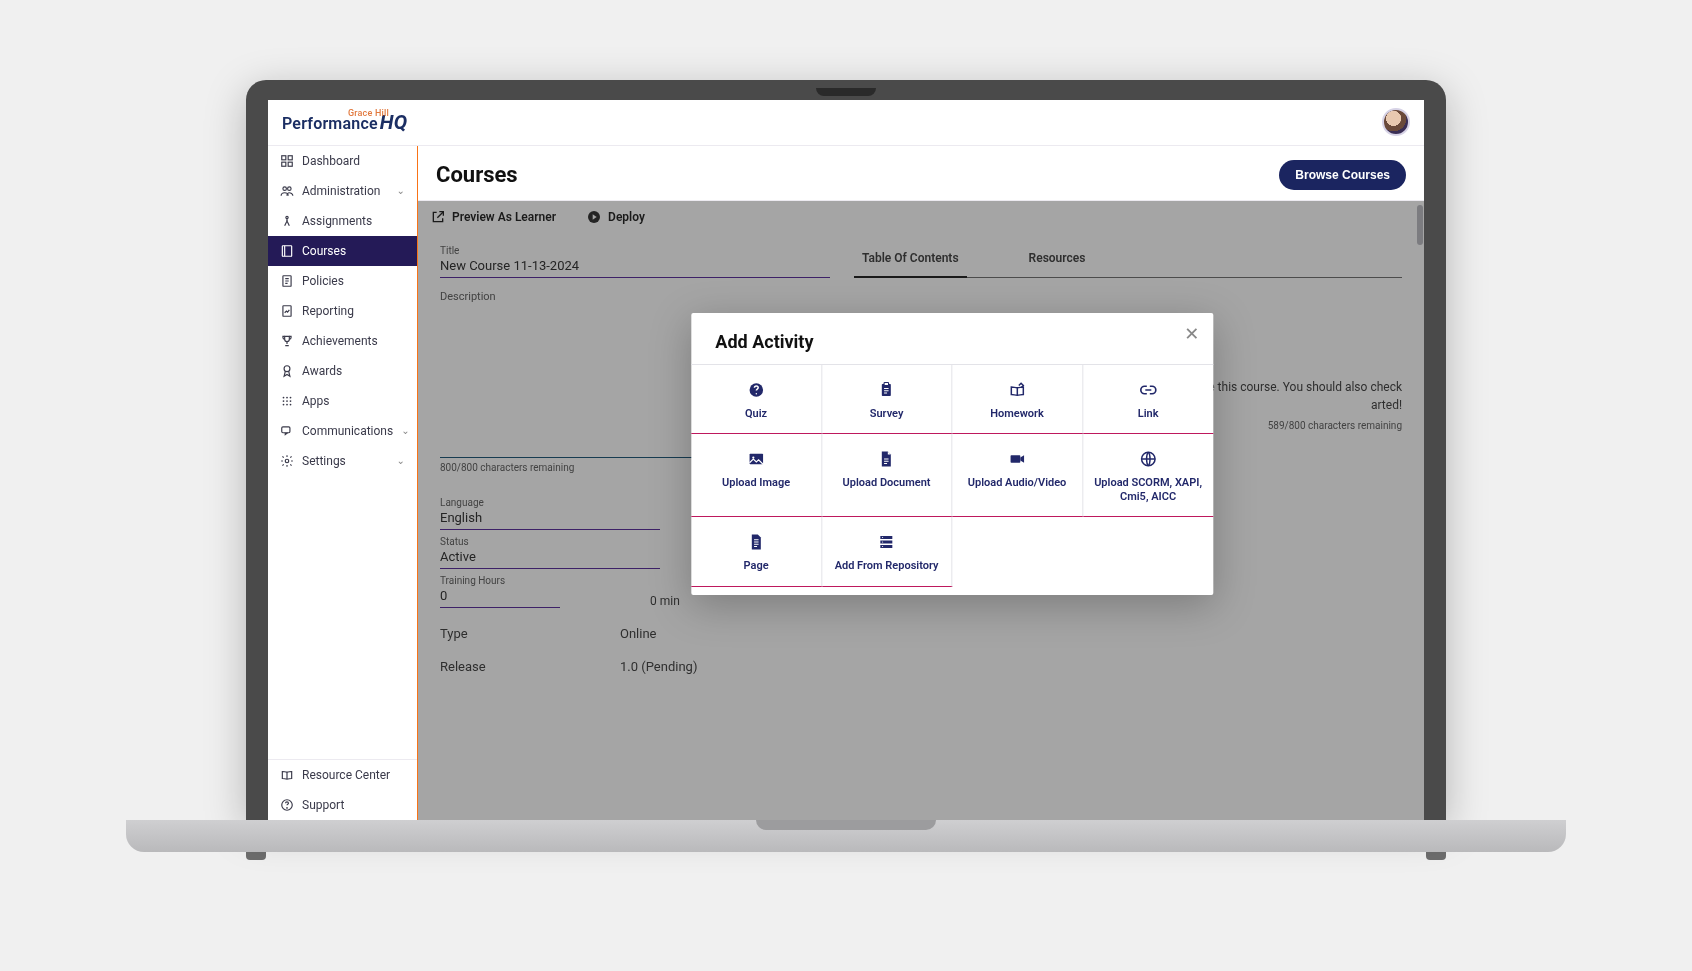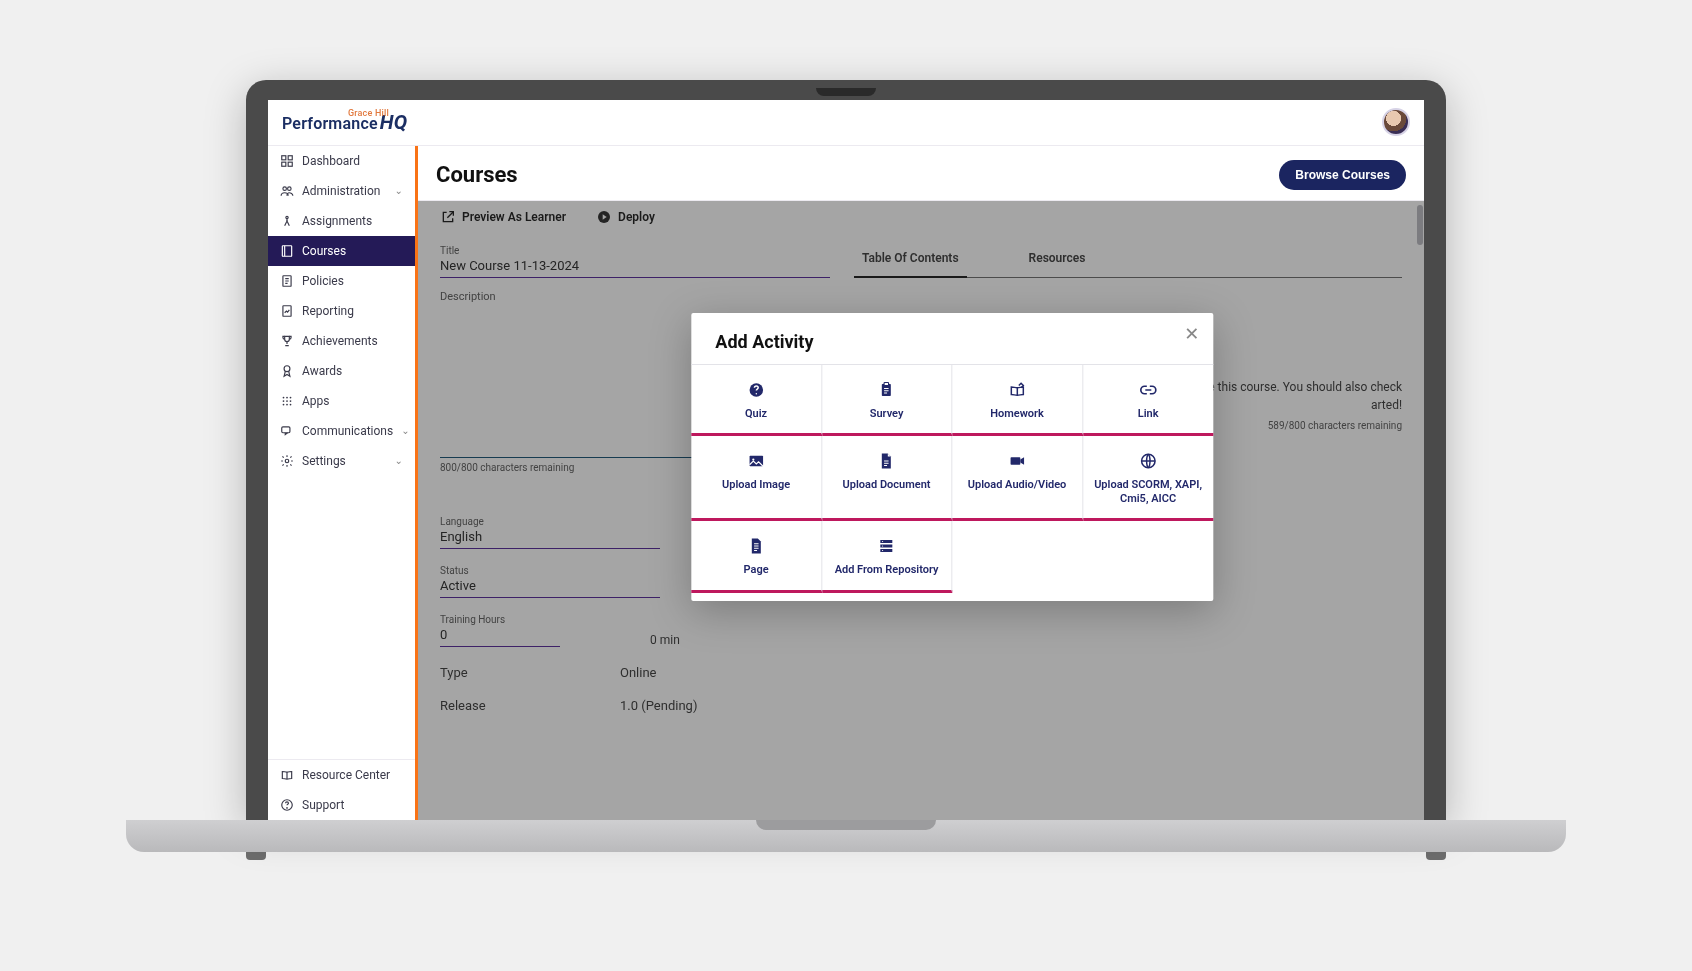--- a/index.html
+++ b/index.html
@@ -75,21 +75,21 @@
   .avatar {
     width:28px; height:28px; border-radius:50%;
     background: radial-gradient(circle at 40% 35%, #e8c9b0 0 35%, #6a4a3a 36% 60%, #3a2e55 61% 100%);
     border:2px solid #d7d3e6;
   }
 
   .app-body { flex:1; display:flex; min-height:0; }
 
   
   .sidebar {
-    width:150px; border-right:3px solid #f97316; display:flex; flex-direction:column;
+    width:150px; border-right:1px solid #f97316; display:flex; flex-direction:column;
     font-size:12px; color:#3a3a4a;
   }
   .side-main { flex:1; overflow:auto; }
   .side-item {
     display:flex; align-items:center; gap:8px; padding:8px 12px;
     cursor:pointer; position:relative;
   }
   .side-item.active { background:#241a57; color:#fff; }
   .side-item .caret { margin-left:auto; font-size:10px; color:#888; }
   .side-icon { width:14px; height:14px; display:inline-flex; align-items:center; justify-content:center; }
@@ -117,21 +117,21 @@
   }
 
   .course-form-wrap {
     position:absolute; inset:0;
     display:flex;
     gap:24px;
     padding:0 22px 14px 22px;
   }
 
   .toolbar-row {
-    position:absolute; top:8px; left:22px;
+    position:absolute; top:8px; left:12px;
     display:flex; gap:30px; align-items:center;
     font-size:12px; font-weight:600; color:#111;
   }
   .tool-link { display:flex; align-items:center; gap:6px; cursor:pointer; }
   .tool-ico { width:16px;height:16px;display:inline-flex;align-items:center;justify-content:center; }
   .tool-ico svg{width:16px;height:16px;}
 
   .col-left { width:390px; margin-top:44px; }
   .col-right { flex:1; margin-top:44px; display:flex; flex-direction:column; }
 
@@ -140,21 +140,21 @@
   .field-value {
     font-size:13px; color:#222; padding:2px 0 4px;
     border-bottom:1px solid #4c1d95;
   }
   .desc-box {
     margin-top:12px; height:168px; border-bottom:1px solid #0c4a6e; position:relative;
   }
   .desc-label { font-size:11px; color:#555; }
   .char-remaining-left { font-size:10px; color:#555; margin-top:4px; }
 
-  .small-fields { margin-top:43px; display:flex; flex-direction:column; gap:10px; }
+  .small-fields { margin-top:24px; display:flex; flex-direction:column; gap:0; }
   .hours-row { display:flex; align-items:flex-end; gap:90px; }
   .hours-unit { font-size:12px; color:#333; }
 
   .kv-row { display:flex; gap:60px; font-size:13px; color:#333; margin-top:18px; }
   .kv-row .k { width:120px; color:#333; }
 
   
   .tabs {
     display:flex; gap:70px; padding:0 8px 6px;
     border-bottom:1px solid #666;
@@ -201,21 +201,21 @@
   .modal-title { font-size:18px; font-weight:700; margin-bottom:12px; color:#111; }
   .modal-hr { border:none; border-top:1px solid #e3e3e8; margin:0 -24px 0; }
 
   .activity-grid {
     display:grid;
     grid-template-columns: repeat(4, 1fr);
     margin:0 -24px;
   }
   .activity-cell {
     border-right:1px solid #e3e3e8;
-    border-bottom:3px solid #be185d;
+    border-bottom:1px solid #be185d;
     padding:16px 6px 12px;
     display:flex; flex-direction:column; align-items:center; gap:8px;
     cursor:pointer;
     text-align:center;
   }
   .activity-cell:nth-child(4n) { border-right:none; }
   .act-ico { width:18px; height:18px; color:#22286a; }
   .act-ico svg { width:18px; height:18px; }
   .act-label { font-size:11px; font-weight:600; color:#22286a; line-height:1.3; }
 

